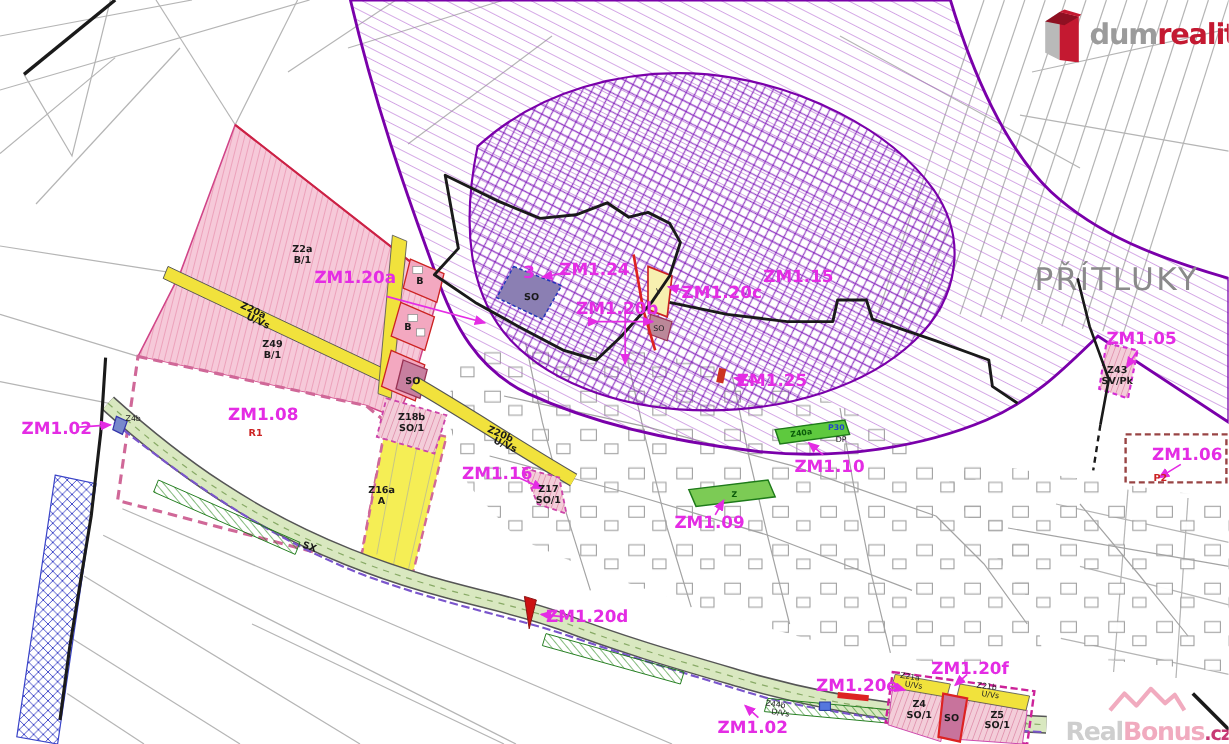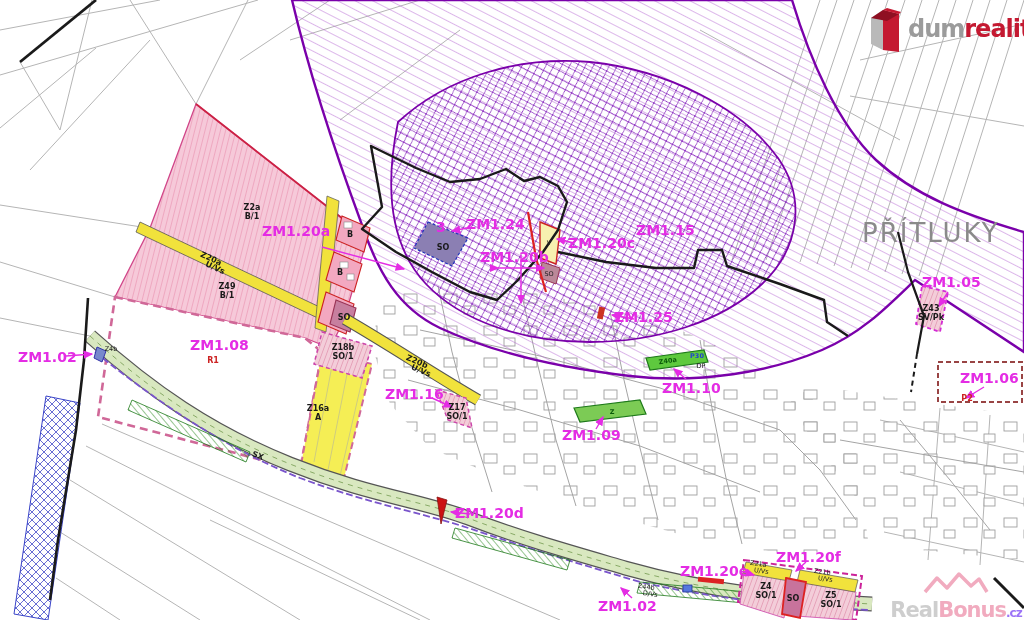--- a/index.html
+++ b/index.html
@@ -15,21 +15,21 @@
   .plblu{font:bold 6.5px "DejaVu Sans",sans-serif;fill:#2244cc;text-anchor:middle;}
   .place{font:26px "DejaVu Sans",sans-serif;fill:#8a8a8a;letter-spacing:2px;}
   
   #logo{position:absolute;left:868px;top:6px;display:flex;align-items:center;gap:4px;}
   #logo .txt{font:bold 24px "DejaVu Sans",sans-serif;color:#9b9b9b;letter-spacing:-1px;}
   #logo .txt .hl{color:#c41931;}
   
   #wm{position:absolute;left:888px;top:572px;width:136px;text-align:center;opacity:.85;}
   #wm .txt{font:bold 21px "DejaVu Sans",sans-serif;color:#c6c6c6;letter-spacing:-1px;}
   #wm .txt .hl{color:#ef9db4;}
-  #wm .txt .cz{font-size:12px;color:#8b5cf6;}
+  #wm .txt .cz{font-size:16px;color:#be185d;}
 </style>
 </head>
 <body>
 
 <div id="stage">
 <svg id="mapsvg" width="1024" height="620" viewBox="0 0 1024 620">
   <defs>
     <pattern id="hatch1" width="8" height="8" patternUnits="userSpaceOnUse" patternTransform="rotate(-63)">
       <line x1="0" y1="0" x2="0" y2="8" stroke="#b15fd1" stroke-width="0.9"></line>
     </pattern>

